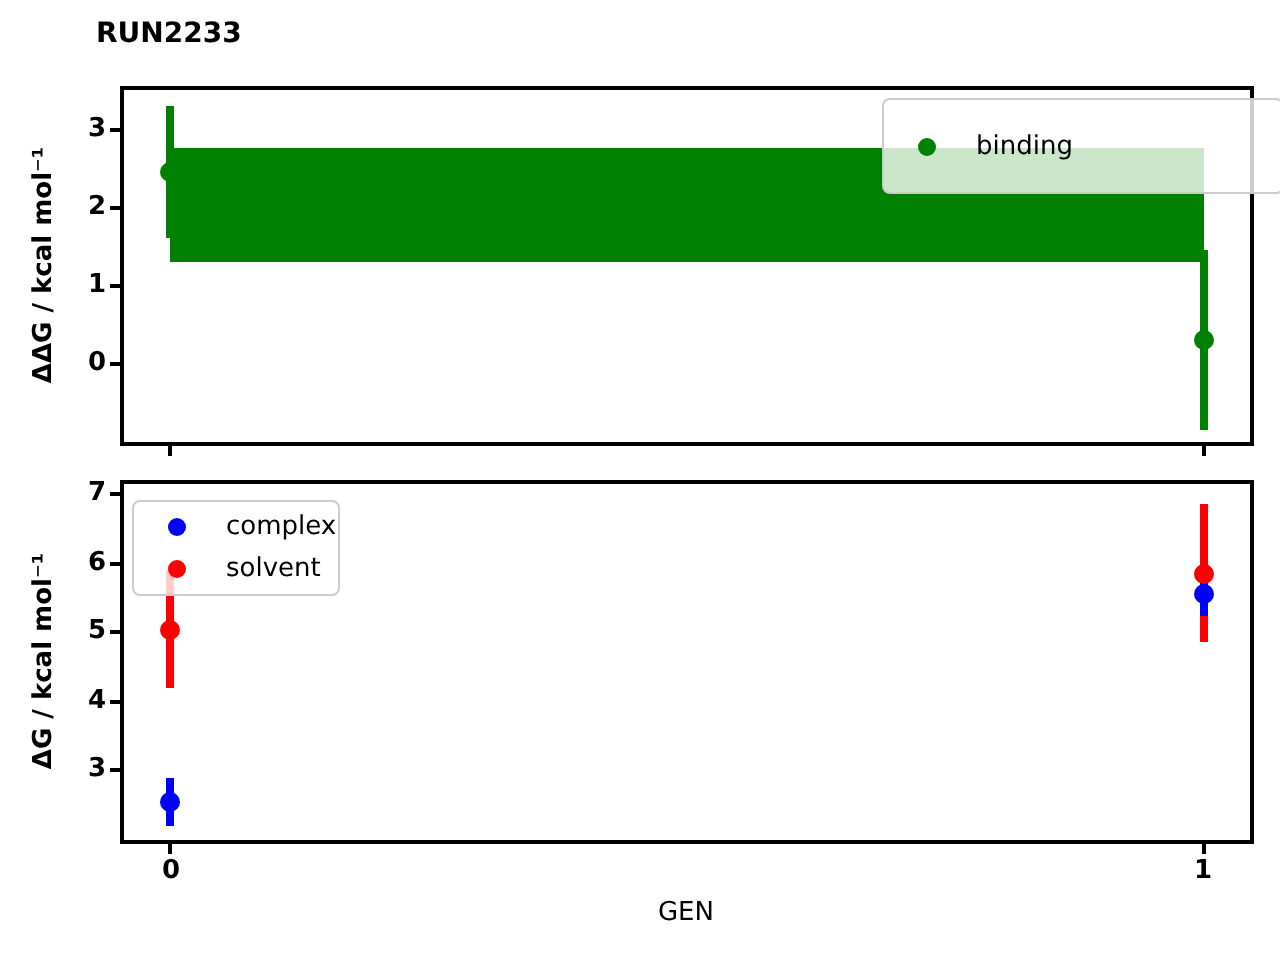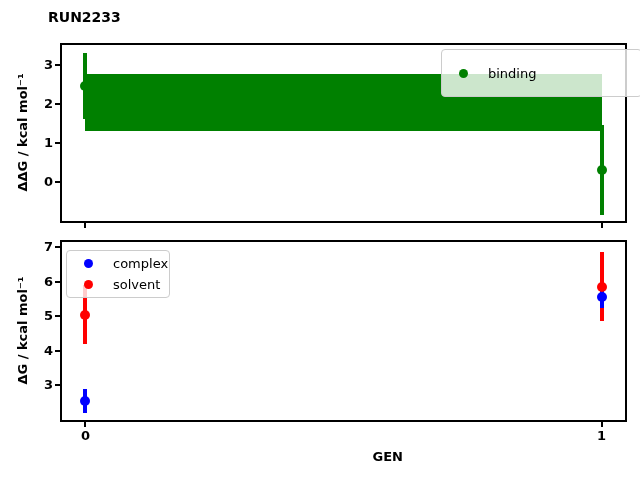--- a/index.html
+++ b/index.html
@@ -4,22 +4,22 @@
 <style>
   html,body{margin:0;padding:0;background:#fff;}
   #figure{position:relative;width:640px;height:480px;background:#ffffff;overflow:hidden;
           font-family:"DejaVu Sans",sans-serif;color:#000;}
   .title{position:absolute;left:0;top:9px;width:620px;text-align:left;
          font-size:14px;font-weight:bold;padding-left:48px;}
   .ylabel{position:absolute;width:170px;text-align:center;transform:rotate(-90deg);
           transform-origin:center;font-size:13px;font-weight:bold;white-space:nowrap;}
   #ylabel-top{left:-63px;top:125px;}
   #ylabel-bottom{left:-63px;top:323px;}
-  .xlabel{position:absolute;left:283px;top:449px;width:120px;text-align:right;
-          font-size:13px;font-weight:bold;}
+  .xlabel{position:absolute;left:283px;top:449px;width:120px;text-align:center;
+          font-size:13px;font-weight:normal;}
   .frame{position:absolute;border:2px solid #000;box-sizing:border-box;}
   .tick{position:absolute;background:#000;}
   .ticklabel{position:absolute;font-size:13px;font-weight:bold;line-height:18px;height:18px;}
   .ylab{text-align:right;}
   .xlab{text-align:center;}
   .band{position:absolute;}
   .ebar{position:absolute;width:4px;}
   .marker{position:absolute;width:10px;height:10px;border-radius:50%;}
   .legend{position:absolute;background:rgba(255,255,255,0.8);border:1px solid #cccccc;
           border-radius:4px;box-sizing:border-box;padding:2px 5px;display:flex;

